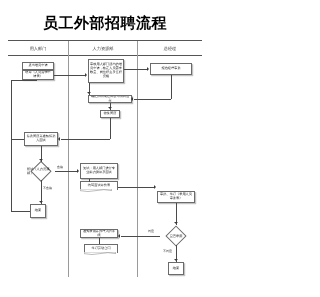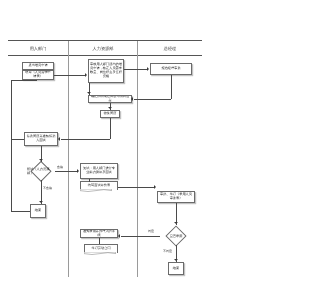--- a/index.html
+++ b/index.html
@@ -57,20 +57,21 @@
   .ar.l{border-top:2px solid transparent;border-bottom:2px solid transparent;
         border-right:2.6px solid #3a3a3a;}
 
   .elabel{position:absolute;font-size:3px;color:#222;white-space:nowrap;}
 </style>
 </head>
 <body>
 
 <div id="root">
 
+  <div class="title">员工外部招聘流程</div>
 
   <div class="hrule top"></div>
   <div class="hrule bot"></div>
   <div class="vrule" style="left:68px"></div>
   <div class="vrule" style="left:137px"></div>
 
   <div class="lane-hd" style="left:8px;width:60px">用人部门</div>
   <div class="lane-hd" style="left:69px;width:68px">人力资源部</div>
   <div class="lane-hd" style="left:138px;width:64px">总经理</div>
 

